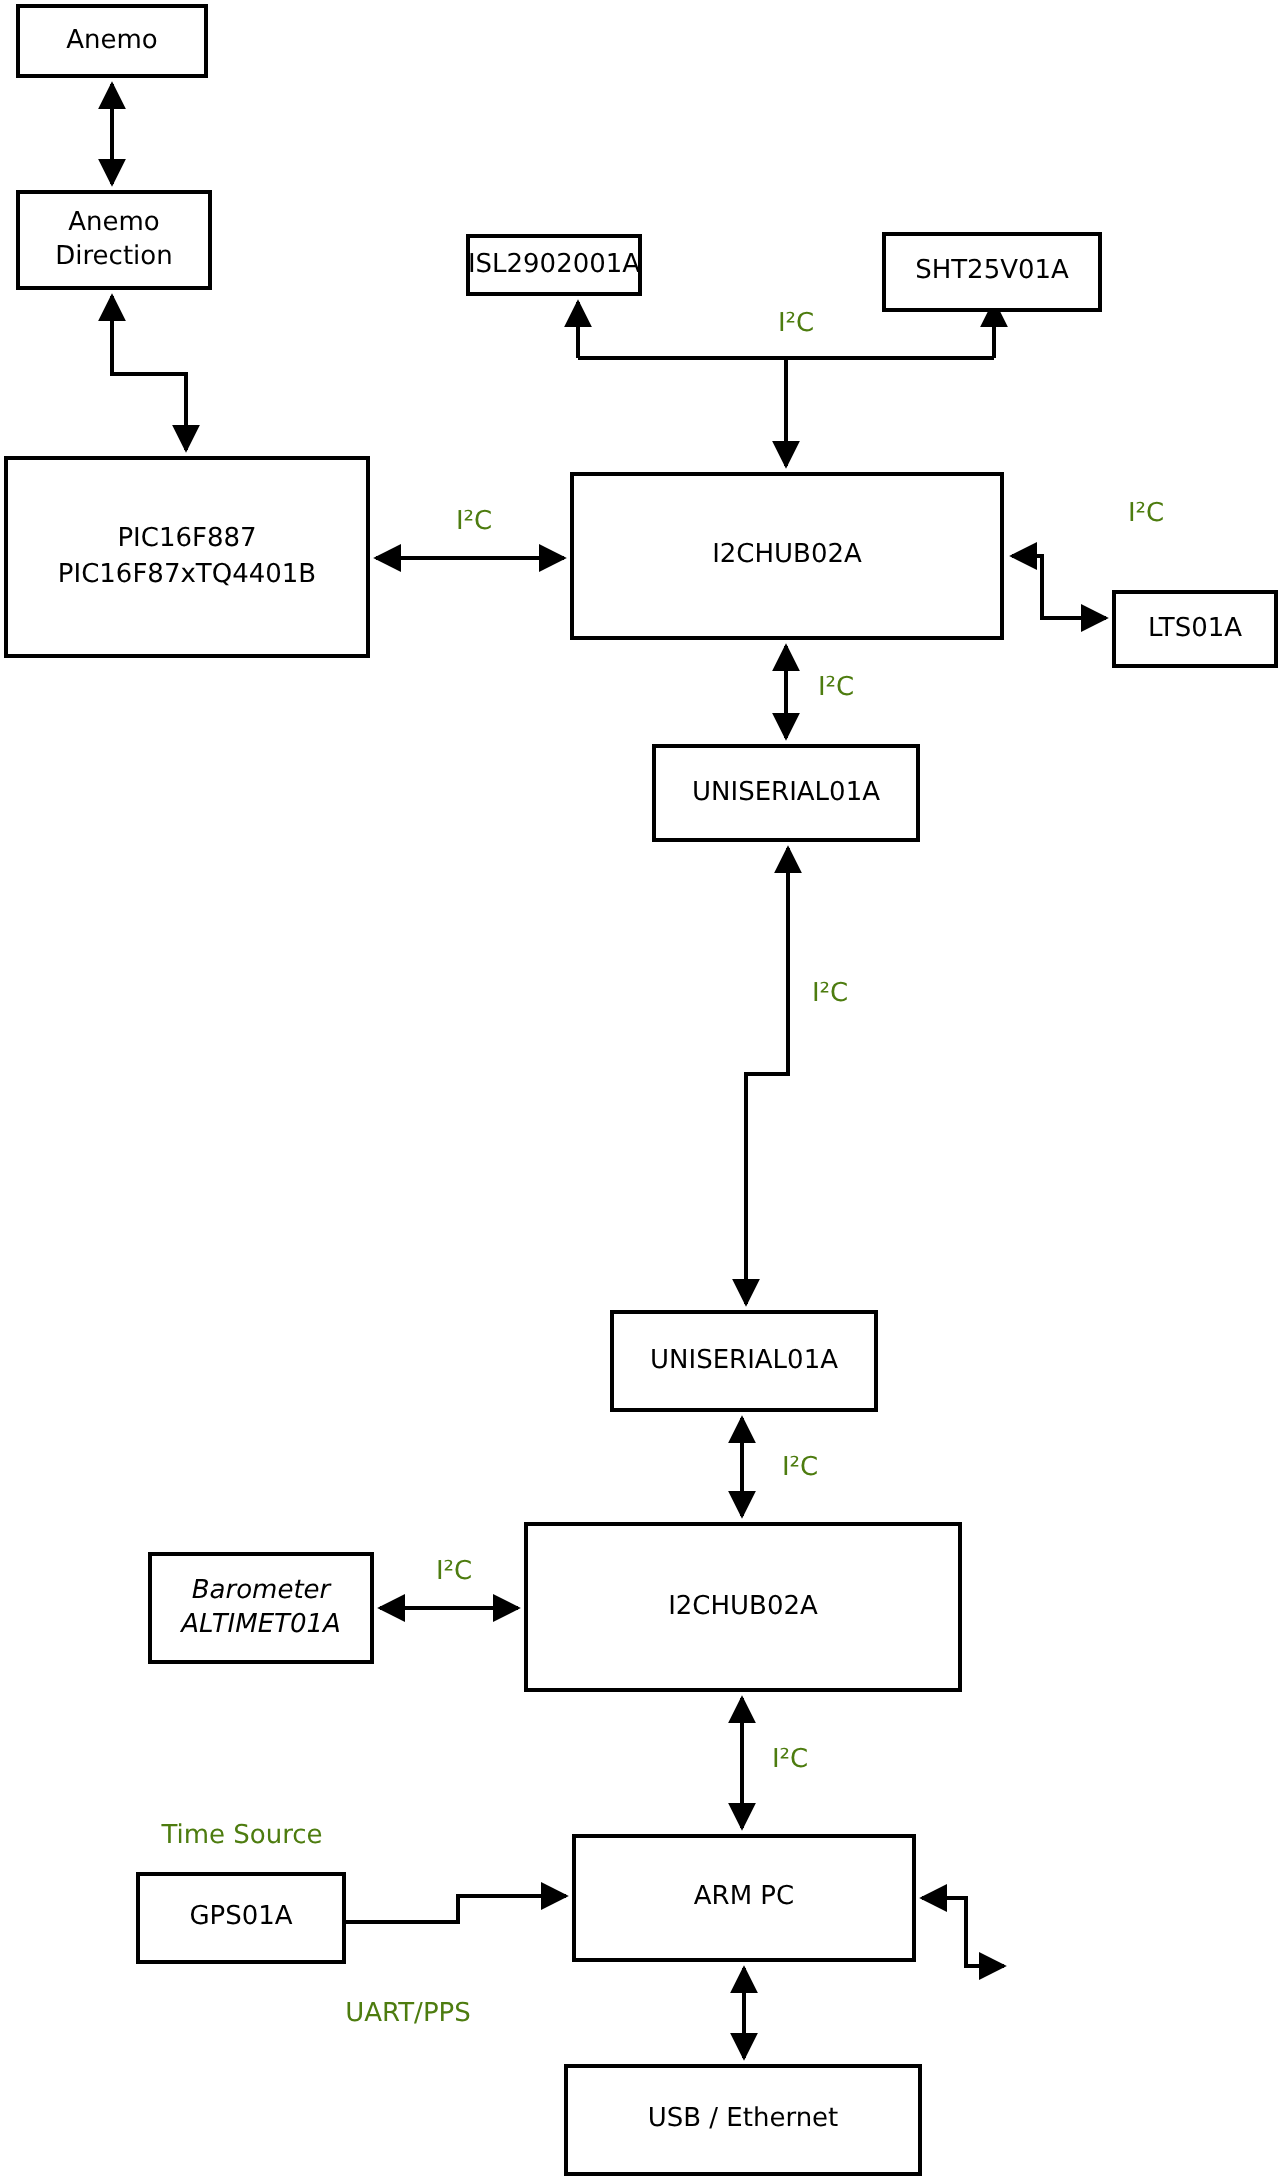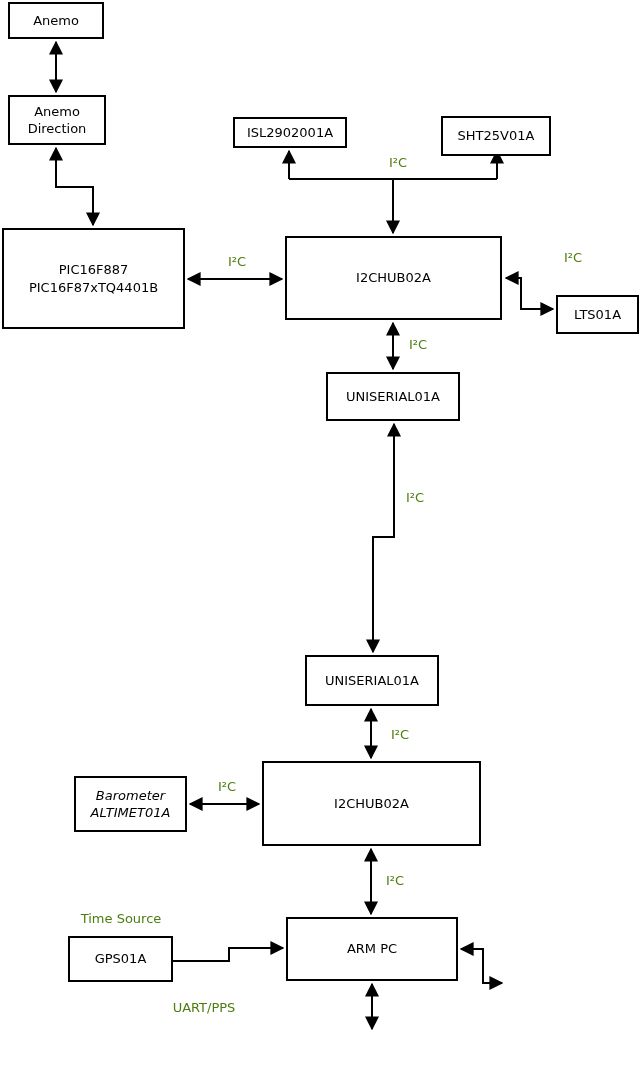--- a/index.html
+++ b/index.html
@@ -42,21 +42,21 @@
     position: absolute;
     transform: translate(-50%, -50%);
     color: #4d7c0f;
     font-size: 13px;
     white-space: nowrap;
   }
   
   .n-anemo        { left: 8px;   top: 2px;    width: 96px;  height: 37px; }
   .n-wind         { left: 8px;   top: 95px;   width: 98px;  height: 50px; }
   .n-pic          { left: 2px;   top: 228px;  width: 183px; height: 101px; }
-  .n-isl          { left: 233px; top: 117px;  width: 114px; height: 31px; }
+  .n-isl          { left: 233px; top: 117px;  width: 88px; height: 31px; }
   .n-sht          { left: 441px; top: 116px;  width: 110px; height: 40px; }
   .n-i2chub1      { left: 285px; top: 236px;  width: 217px; height: 84px; }
   .n-lts          { left: 556px; top: 295px;  width: 83px;  height: 39px; }
   .n-uniserial1   { left: 326px; top: 372px;  width: 134px; height: 49px; }
   .n-uniserial2   { left: 305px; top: 655px;  width: 134px; height: 51px; }
   .n-i2chub2      { left: 262px; top: 761px;  width: 219px; height: 85px; }
   .n-barometer    { left: 74px;  top: 776px;  width: 113px; height: 56px; font-style: italic; }
   .n-gps          { left: 68px;  top: 936px;  width: 105px; height: 46px; justify-content: center; }
   .n-armpc        { left: 286px; top: 917px;  width: 172px; height: 64px; }
   .n-sdcard       { left: 505px; top: 959px;  width: 109px; height: 47px; }
@@ -152,20 +152,23 @@
 
   <div class="node n-gps">
     <span>GPS01A</span>
   </div>
 
   <div class="node n-armpc">
     <span>ARM PC</span>
   </div>
 
 
+  <div class="node n-usb">
+    <span>USB / Ethernet</span>
+  </div>
 
   <div class="edge-label l-branch">I²C</div>
   <div class="edge-label l-pic-hub">I²C</div>
   <div class="edge-label l-lts">I²C</div>
   <div class="edge-label l-hub1-uni">I²C</div>
   <div class="edge-label l-long">I²C</div>
   <div class="edge-label l-uni2-hub2">I²C</div>
   <div class="edge-label l-barometer">I²C</div>
   <div class="edge-label l-hub2-armpc">I²C</div>
   <div class="edge-label l-time-source">Time Source</div>

